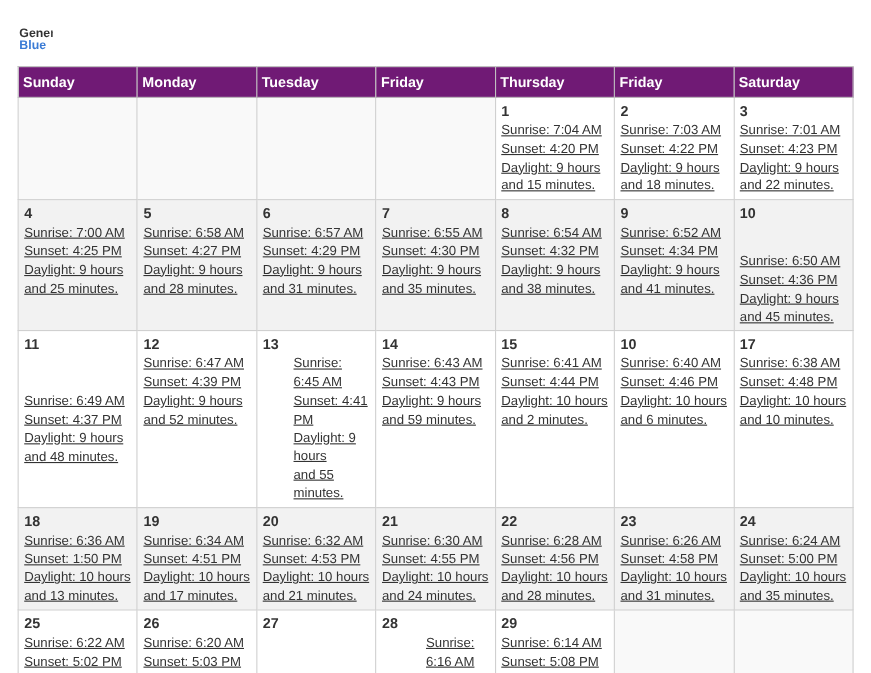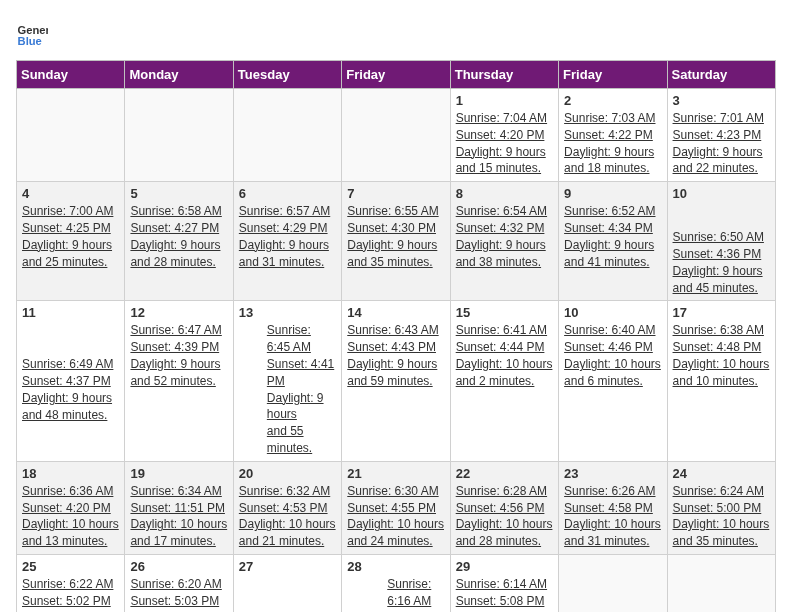--- a/index.html
+++ b/index.html
@@ -236,28 +236,28 @@
           <div class="day-info" style="white-space: pre-line;">Sunrise: 6:38 AM
 Sunset: 4:48 PM
 Daylight: 10 hours
 and 10 minutes.</div>
         </td>
       </tr>
       <tr class="row-shade">
         <td>
           <div class="day-num">18</div>
           <div class="day-info" style="white-space: pre-line;">Sunrise: 6:36 AM
-Sunset: 4:20 PM
+Sunset: 1:50 PM
 Daylight: 10 hours
 and 13 minutes.</div>
         </td>
         <td>
           <div class="day-num">19</div>
           <div class="day-info" style="white-space: pre-line;">Sunrise: 6:34 AM
-Sunset: 11:51 PM
+Sunset: 4:51 PM
 Daylight: 10 hours
 and 17 minutes.</div>
         </td>
         <td>
           <div class="day-num">20</div>
           <div class="day-info" style="white-space: pre-line;">Sunrise: 6:32 AM
 Sunset: 4:53 PM
 Daylight: 10 hours
 and 21 minutes.</div>
         </td>

